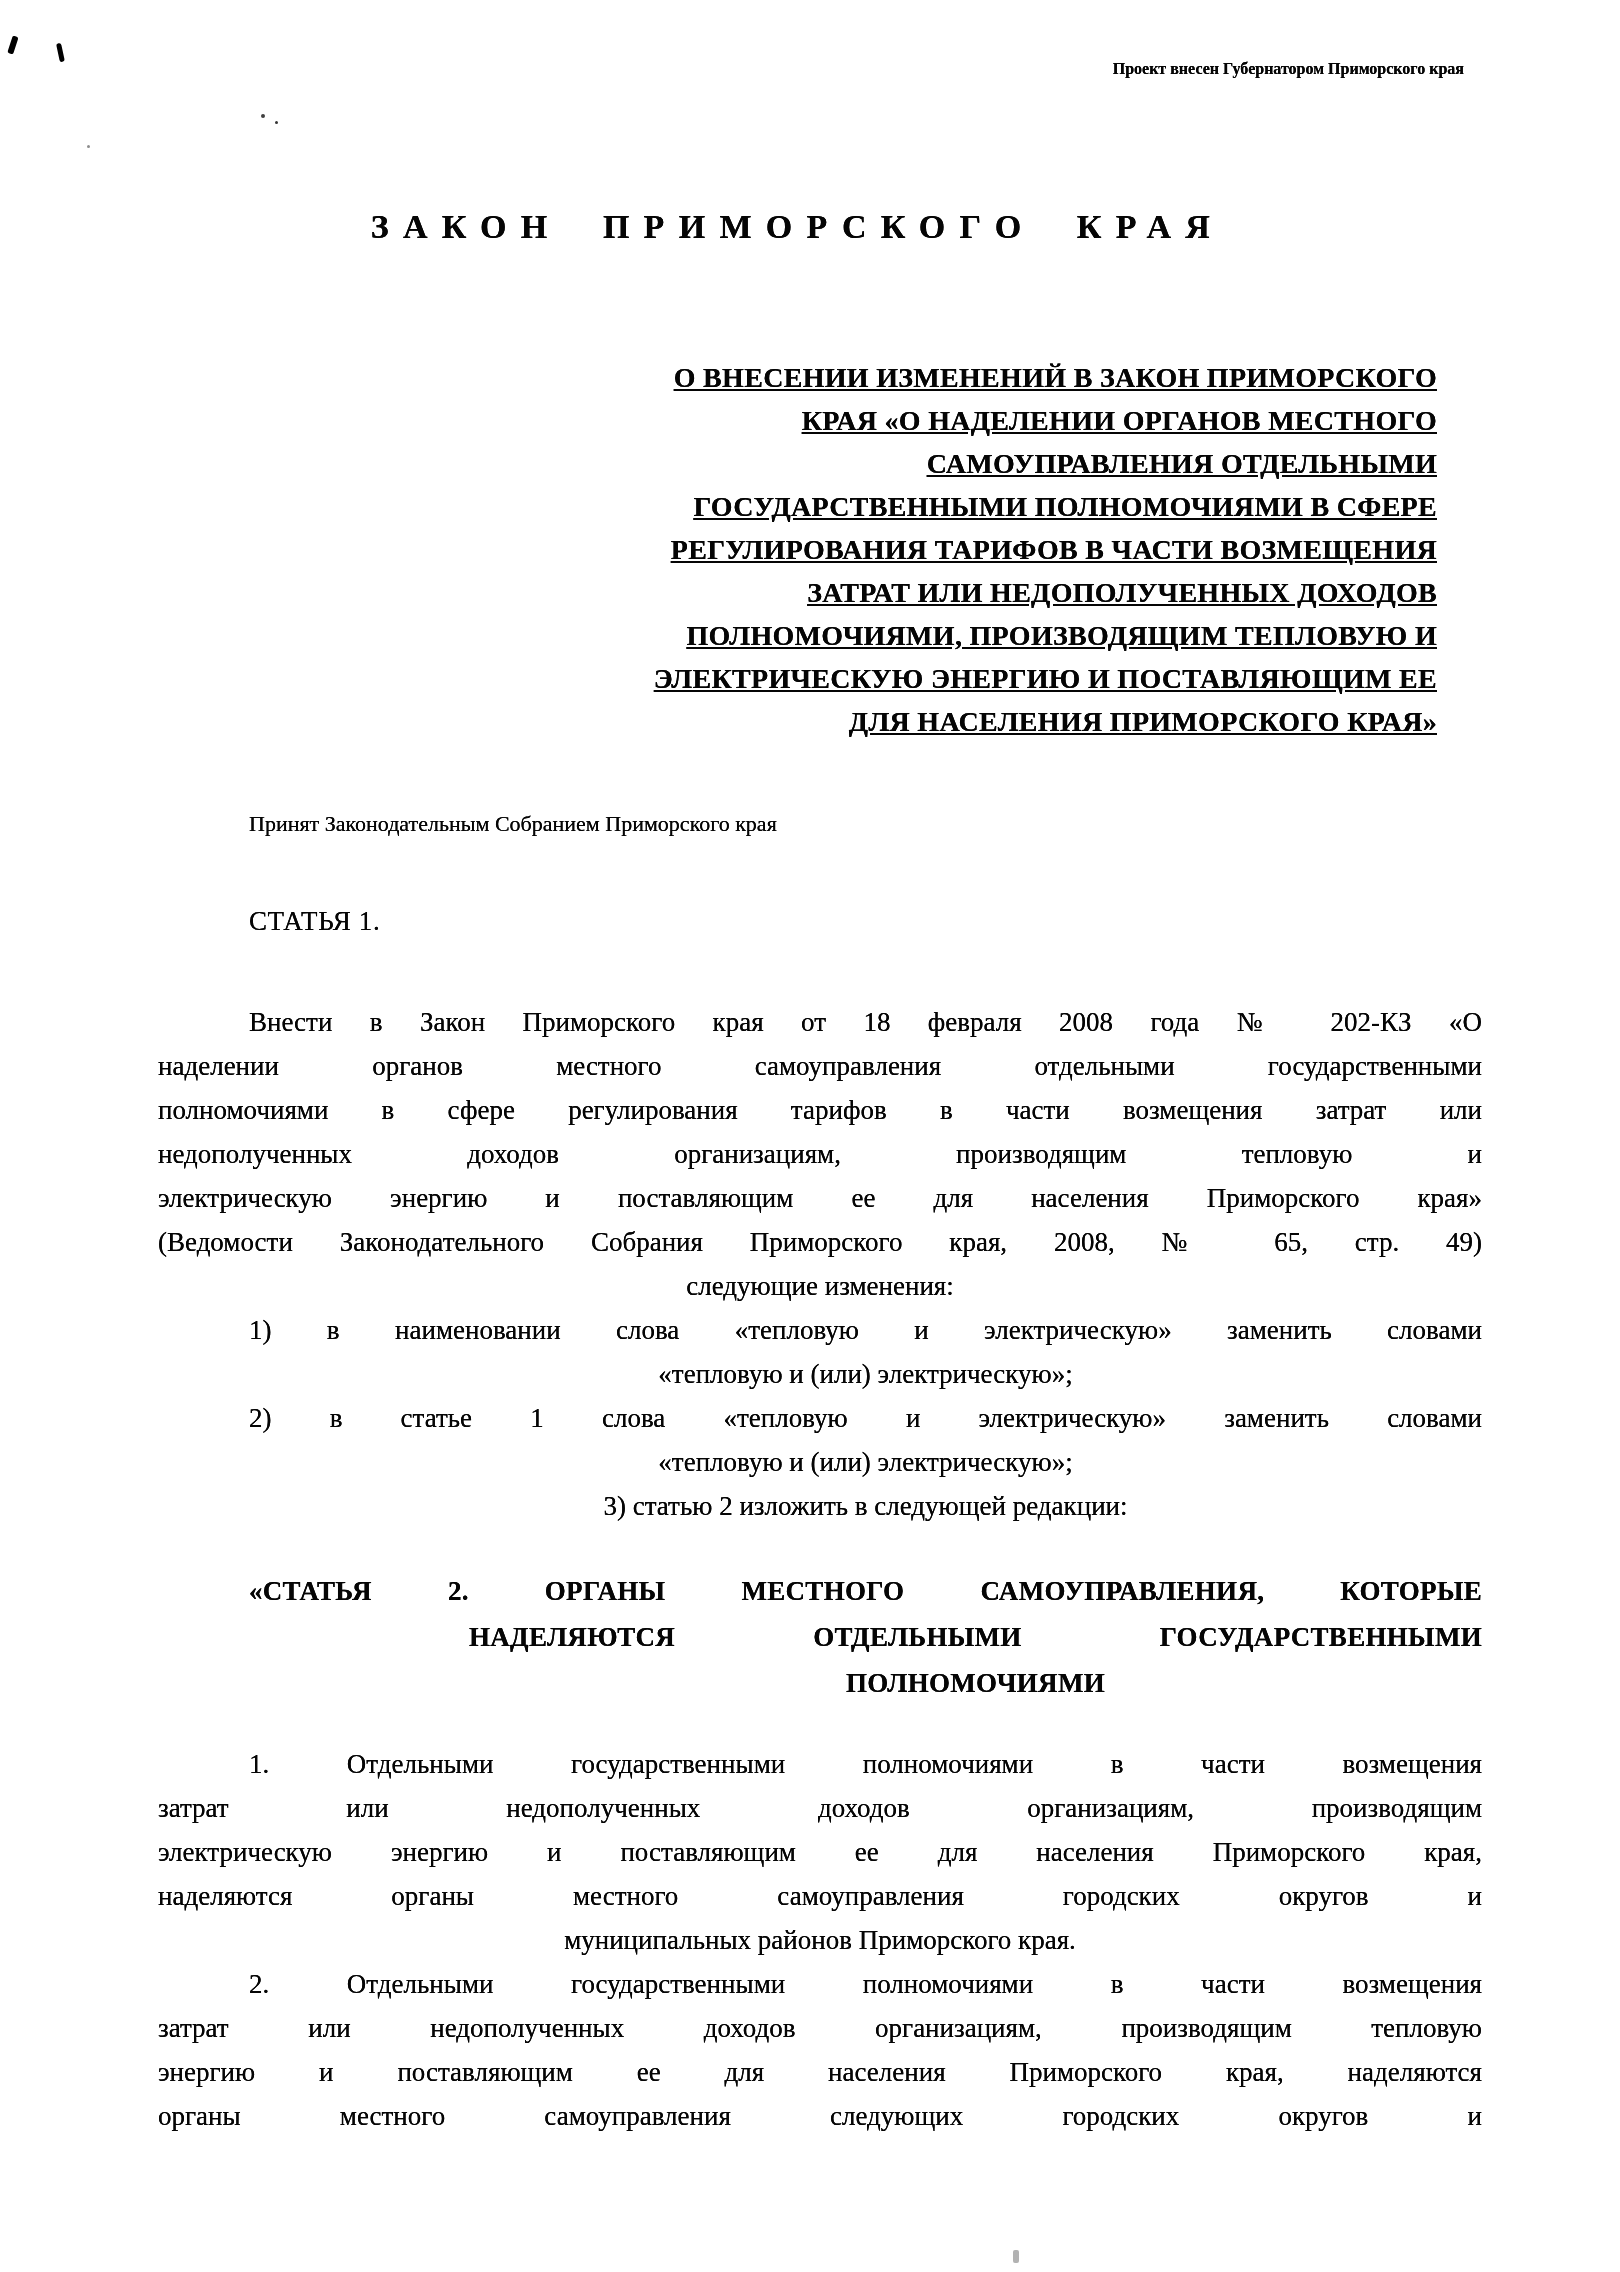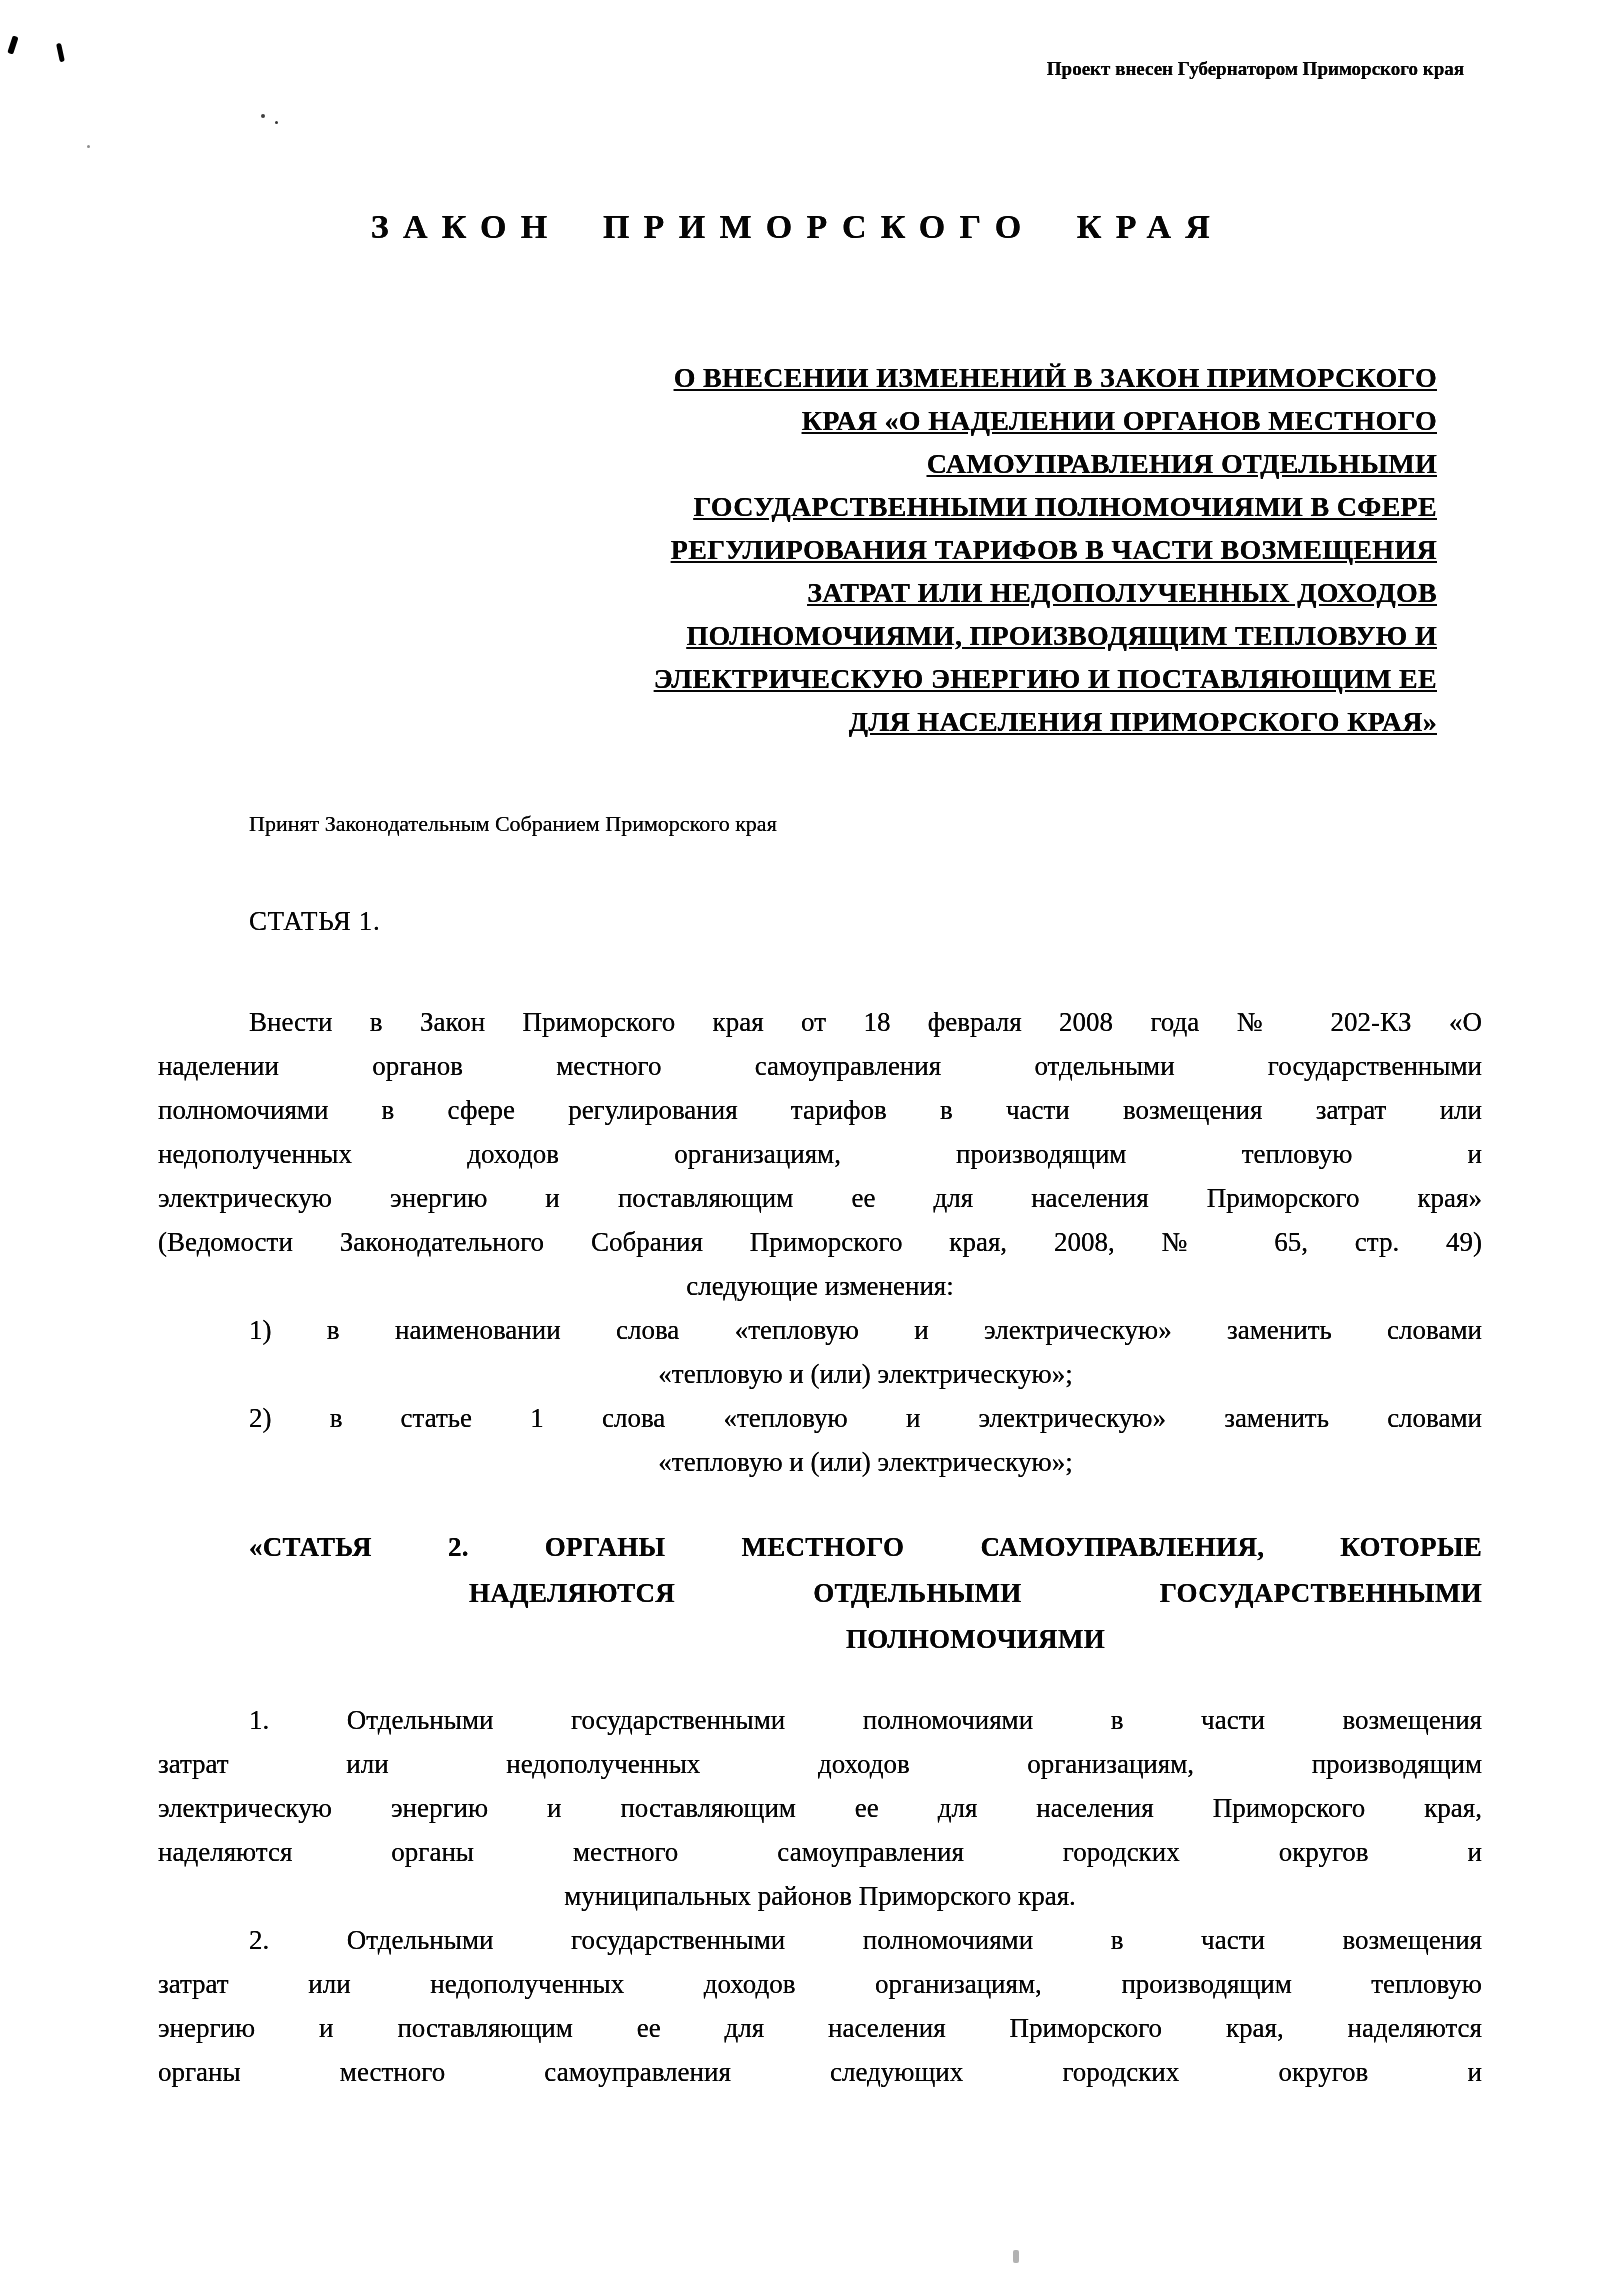--- a/index.html
+++ b/index.html
@@ -18,21 +18,21 @@
     color: #050505;
     box-sizing: border-box;
     padding: 0 139px 0 158px;
   }
   .txt { text-shadow: 0 0 0.4px #000; }
 
   .header-note {
     margin-top: 55px;
     padding-right: 18px;
     text-align: right;
-    font-size: 19px;
+    font-size: 16px;
     line-height: 27px;
     font-weight: 700;
   }
 
   .doc-title {
     margin-top: 125px;
     padding-right: 45px;
     text-align: center;
     font-size: 34px;
     line-height: 40px;
@@ -137,20 +137,21 @@
     <div class="line txt j">наделении органов местного самоуправления отдельными государственными</div>
     <div class="line txt j">полномочиями в сфере регулирования тарифов в части возмещения затрат или</div>
     <div class="line txt j">недополученных доходов организациям, производящим тепловую и</div>
     <div class="line txt j">электрическую энергию и поставляющим ее для населения Приморского края»</div>
     <div class="line txt j">(Ведомости Законодательного Собрания Приморского края, 2008, № 65, стр. 49)</div>
     <div class="line txt">следующие изменения:</div>
     <div class="line txt j ind">1) в наименовании слова «тепловую и электрическую» заменить словами</div>
     <div class="line txt ind">«тепловую и (или) электрическую»;</div>
     <div class="line txt j ind">2) в статье 1 слова «тепловую и электрическую» заменить словами</div>
     <div class="line txt ind">«тепловую и (или) электрическую»;</div>
+    <div class="line txt ind">3) статью 2 изложить в следующей редакции:</div>
   </div>
 
   <div class="para art2-heading">
     <div class="line txt j ind">«СТАТЬЯ 2. ОРГАНЫ МЕСТНОГО САМОУПРАВЛЕНИЯ, КОТОРЫЕ</div>
     <div class="line txt j hang">НАДЕЛЯЮТСЯ ОТДЕЛЬНЫМИ ГОСУДАРСТВЕННЫМИ</div>
     <div class="line txt hang">ПОЛНОМОЧИЯМИ</div>
   </div>
 
   <div class="para para-2-1">
     <div class="line txt j ind">1. Отдельными государственными полномочиями в части возмещения</div>

